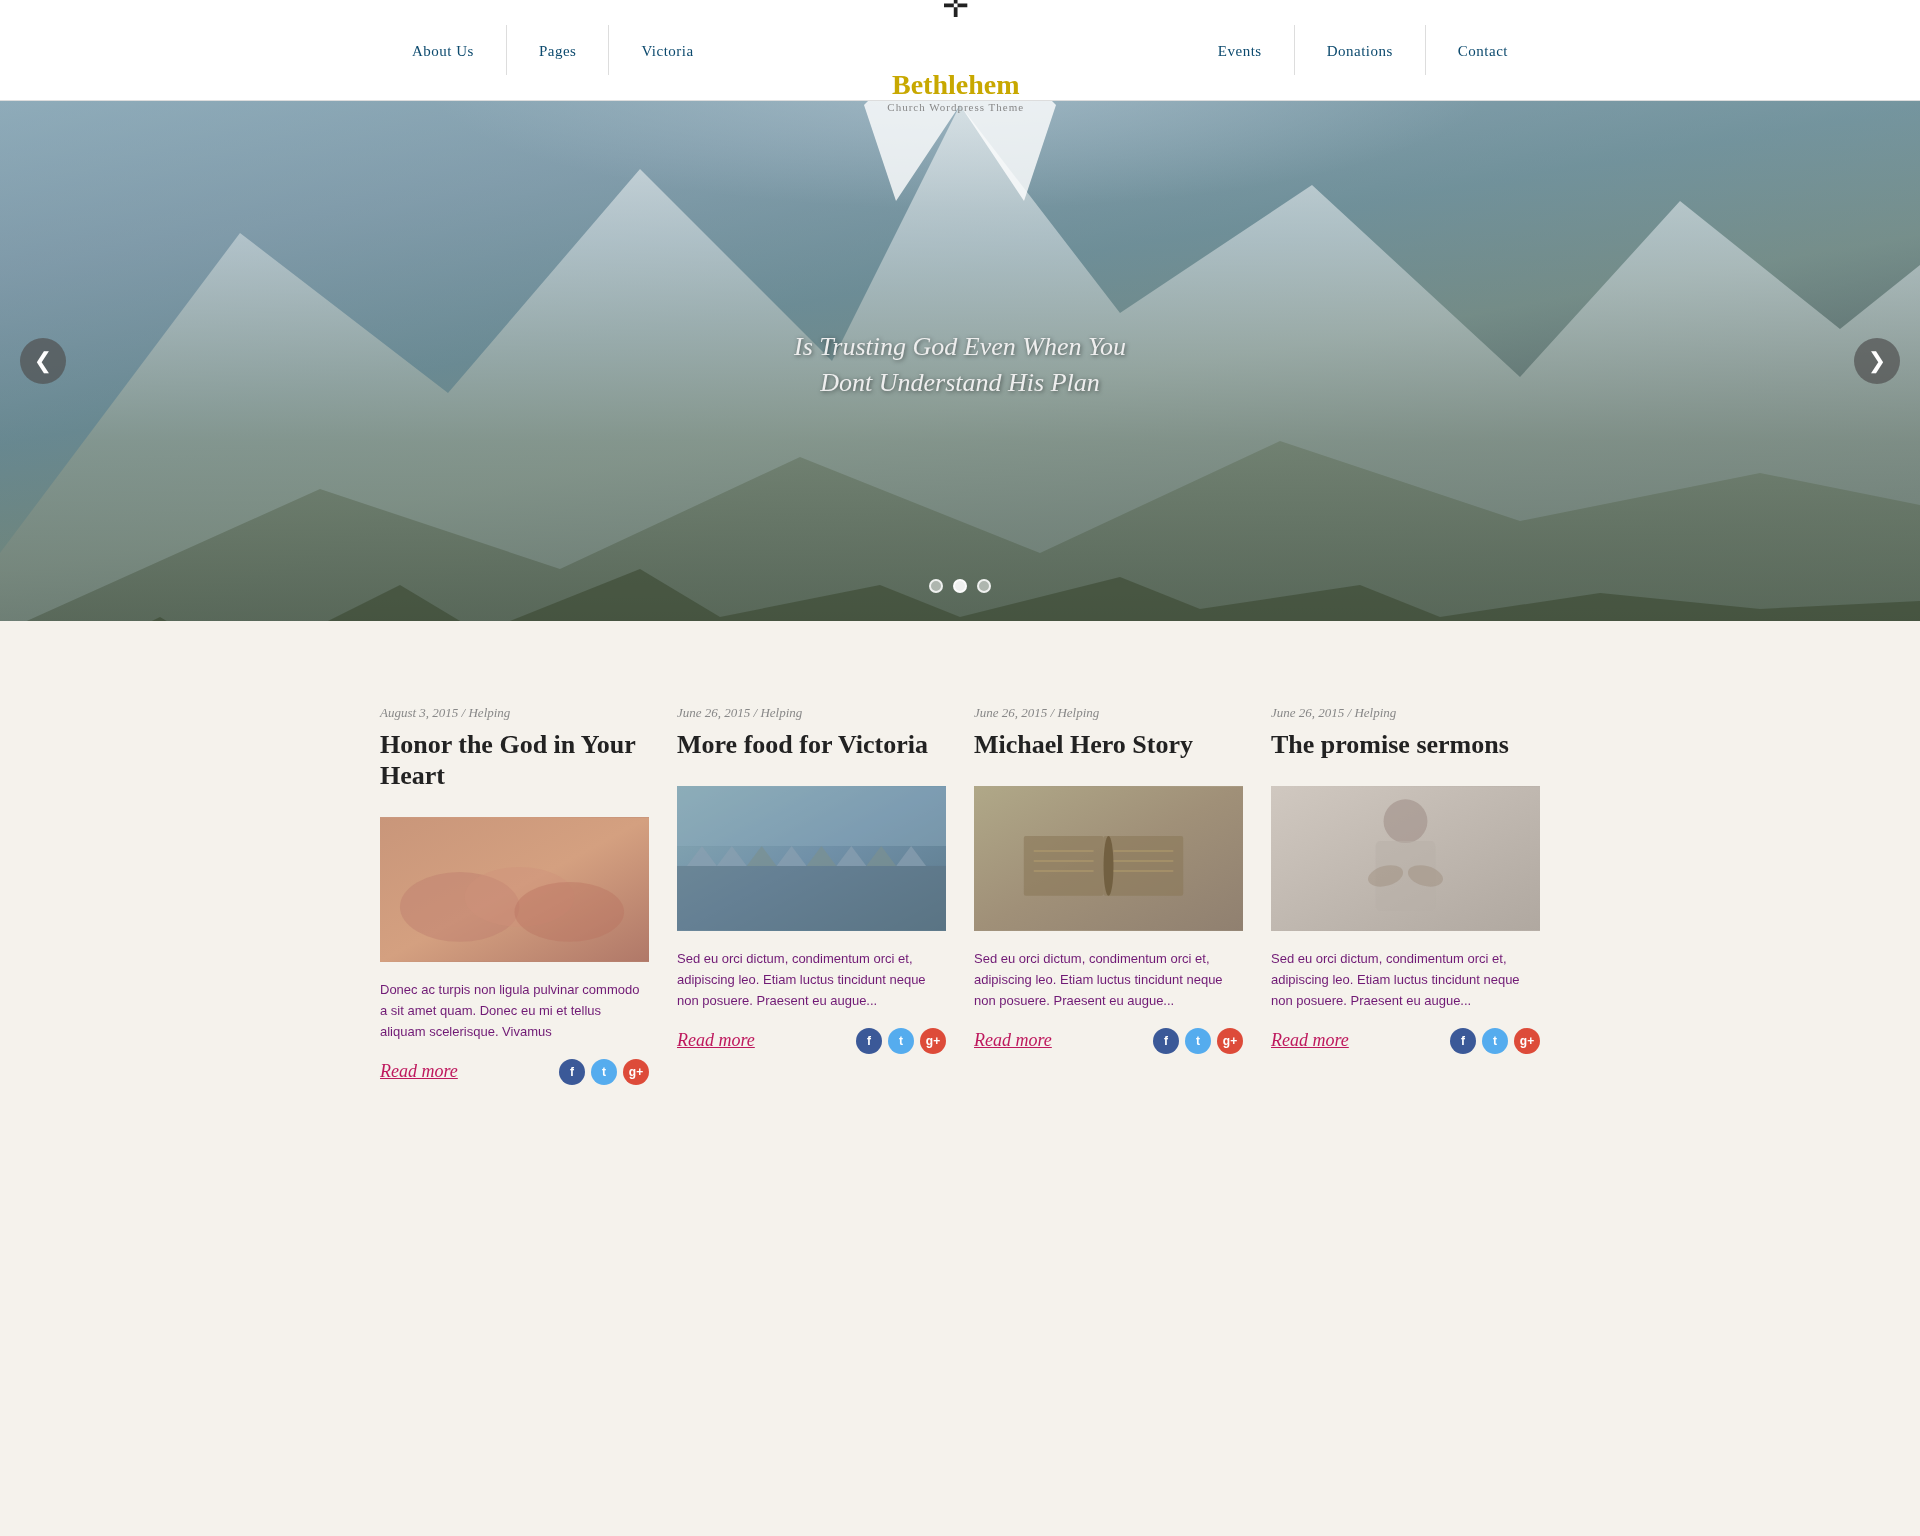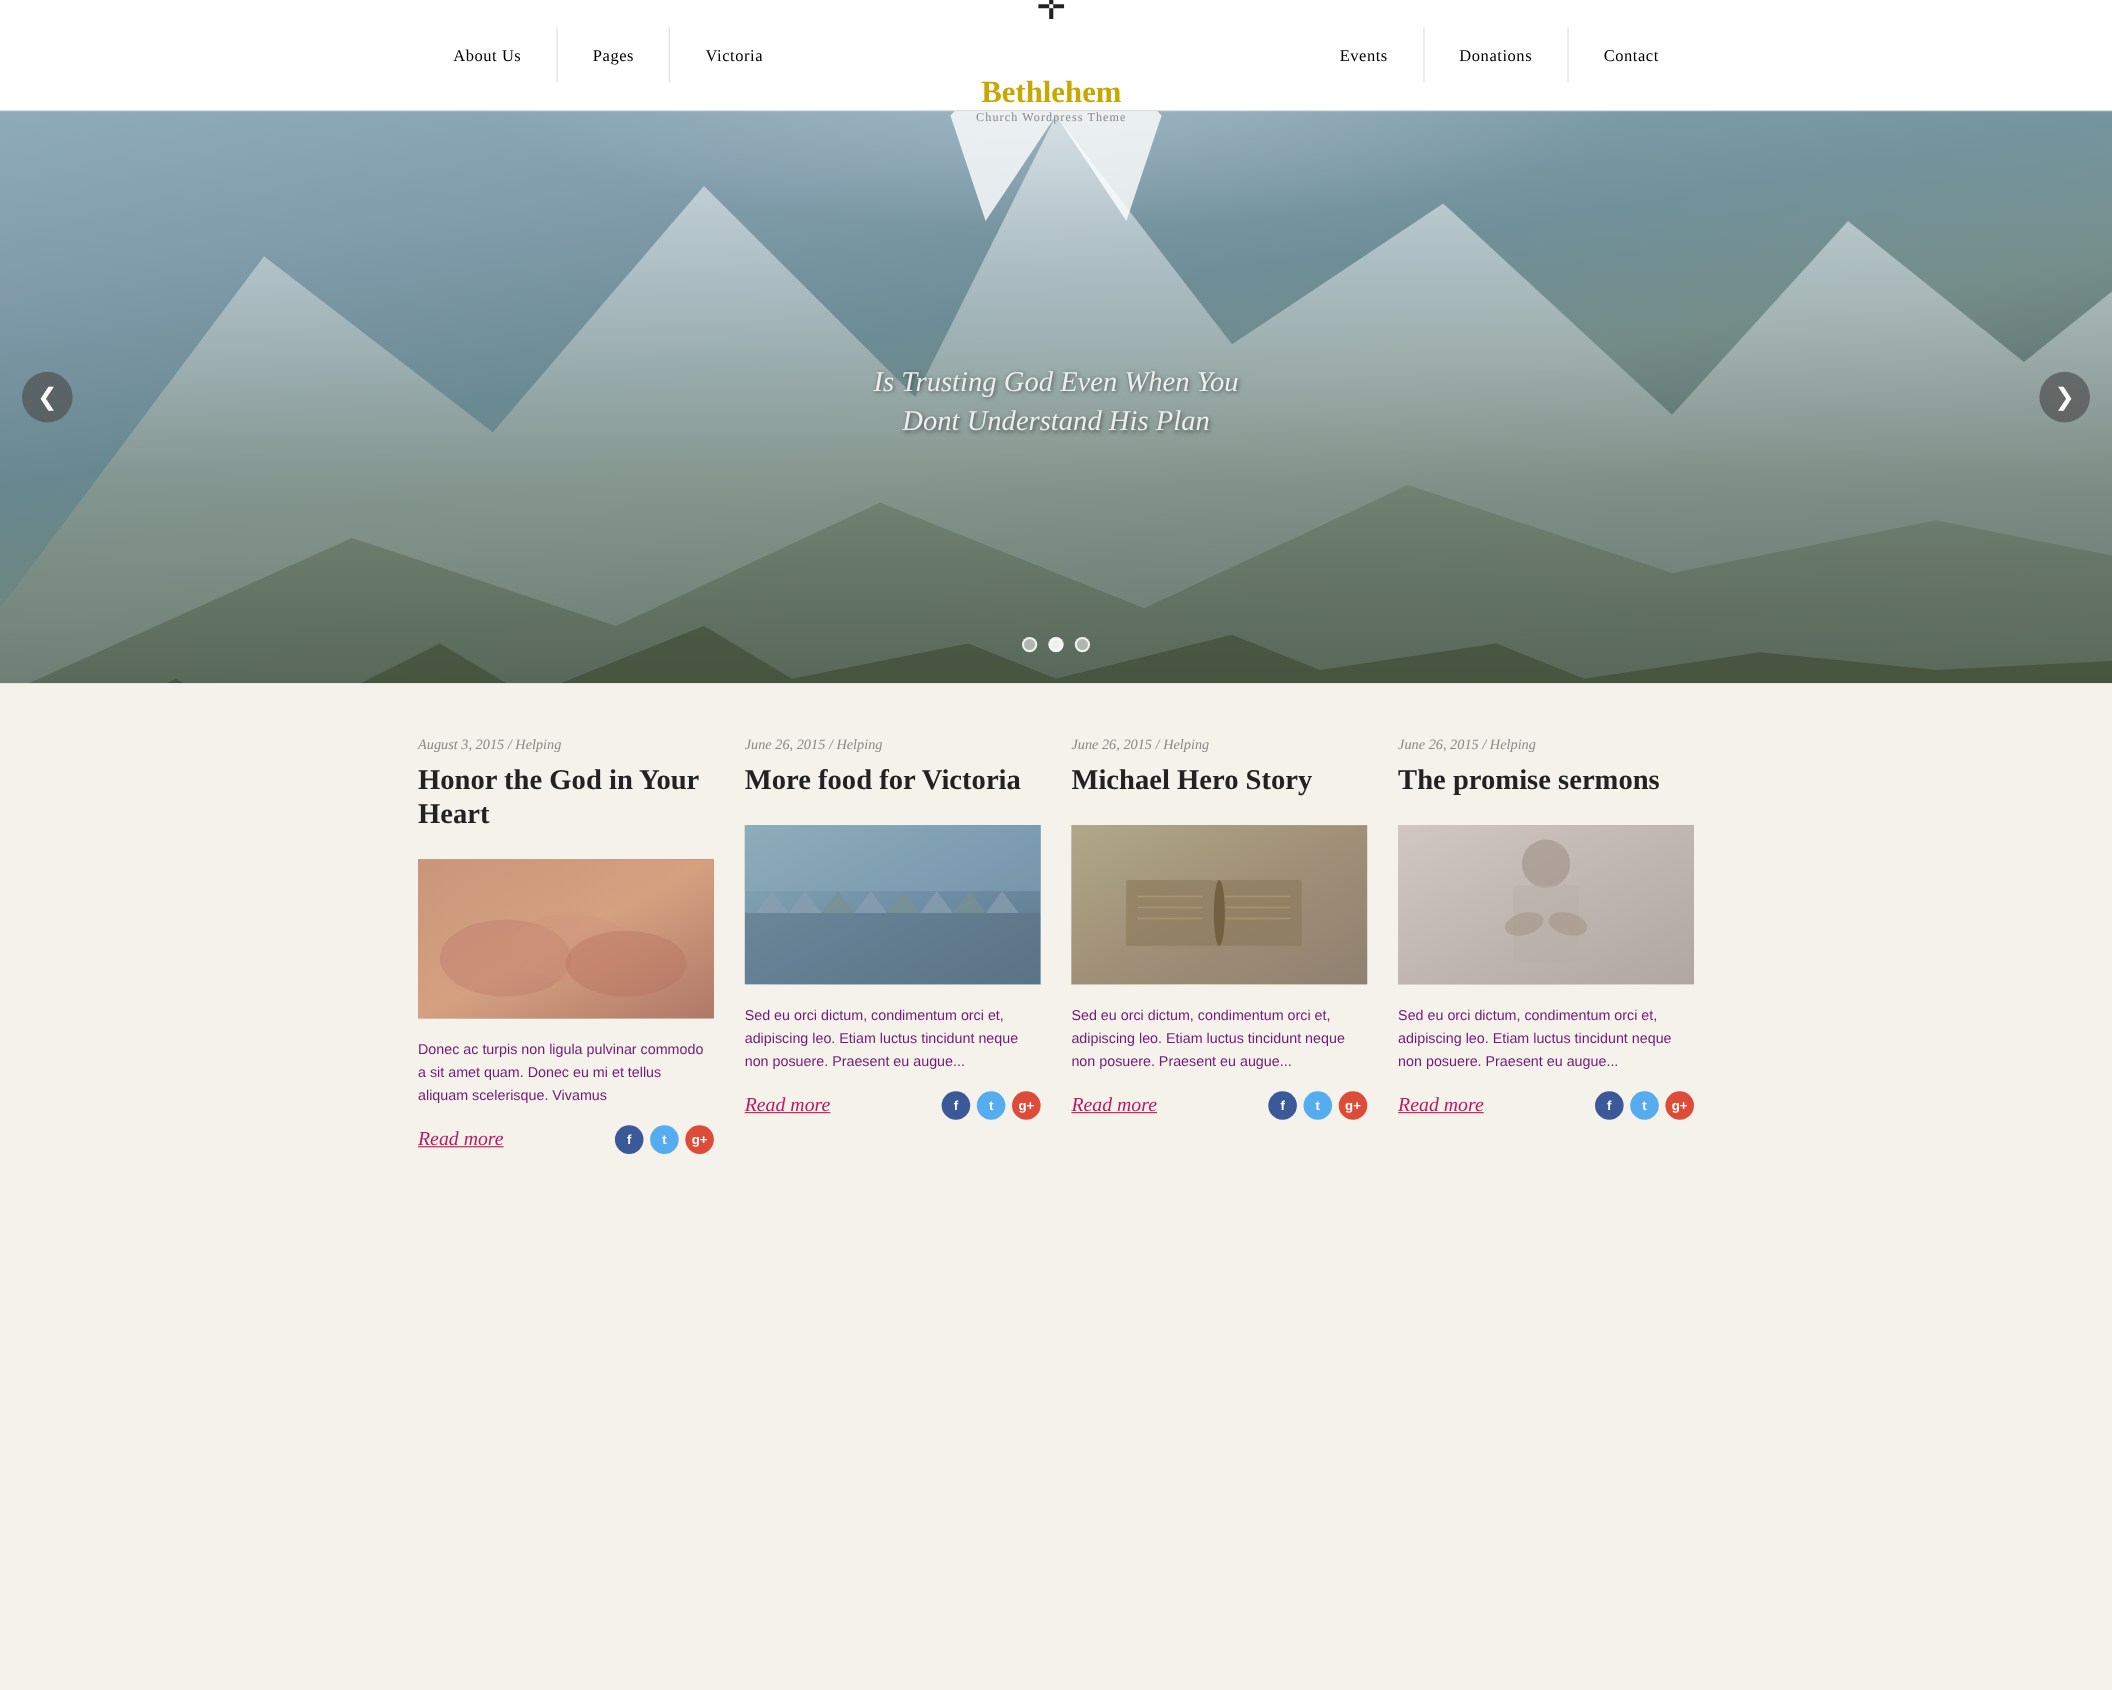--- a/index.html
+++ b/index.html
@@ -21,21 +21,21 @@
       padding: 0 20px;
       height: 100px;
     }
     .nav-left, .nav-right {
       display: flex;
       gap: 0;
     }
     .nav-item {
       padding: 0 32px;
       font-size: 15px;
-      color: #000000;
+      color: #0c4a6e;
       text-decoration: none;
       cursor: pointer;
       letter-spacing: 0.5px;
       height: 100px;
       display: flex;
       align-items: center;
       border-top: 3px solid transparent;
     }
     .logo-area {
       display: flex;
@@ -160,20 +160,21 @@
       gap: 28px;
     }
     .card {
       background: #f5f2ec;
     }
     .card-meta {
       font-size: 13px;
       color: #888;
       font-style: italic;
       margin-bottom: 8px;
+      margin-top: 36px;
     }
     .card-title {
       font-size: 26px;
       font-weight: bold;
       color: #222;
       line-height: 1.2;
       margin-bottom: 26px;
       font-family: Georgia, serif;
     }
     

